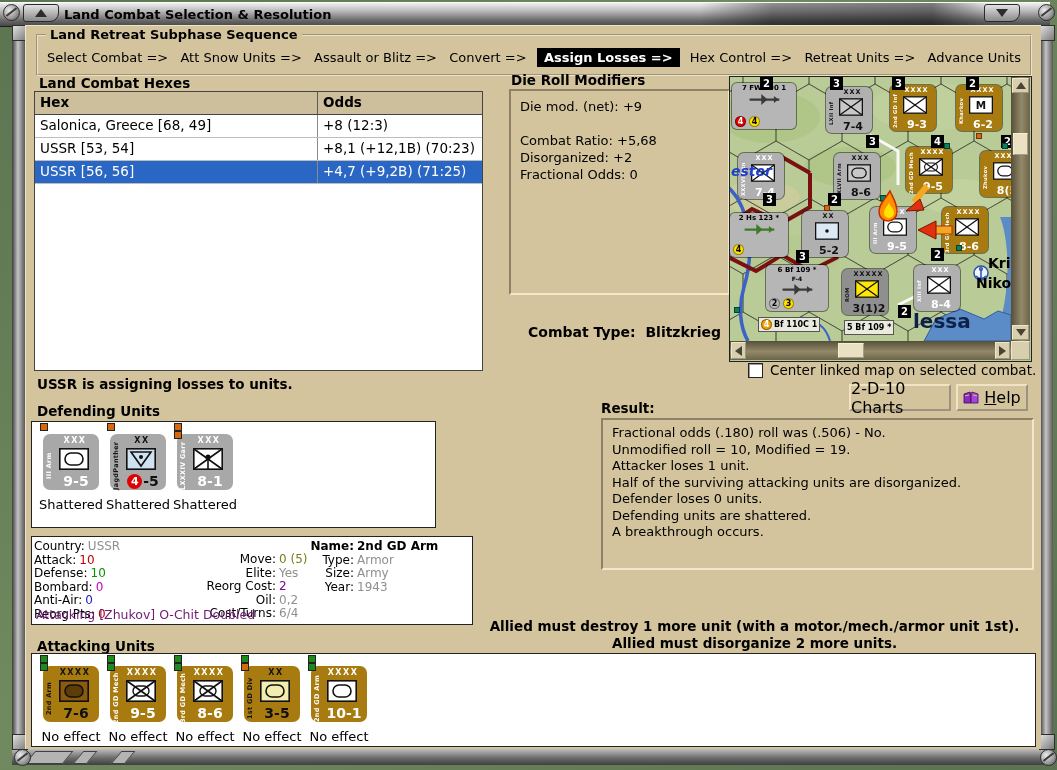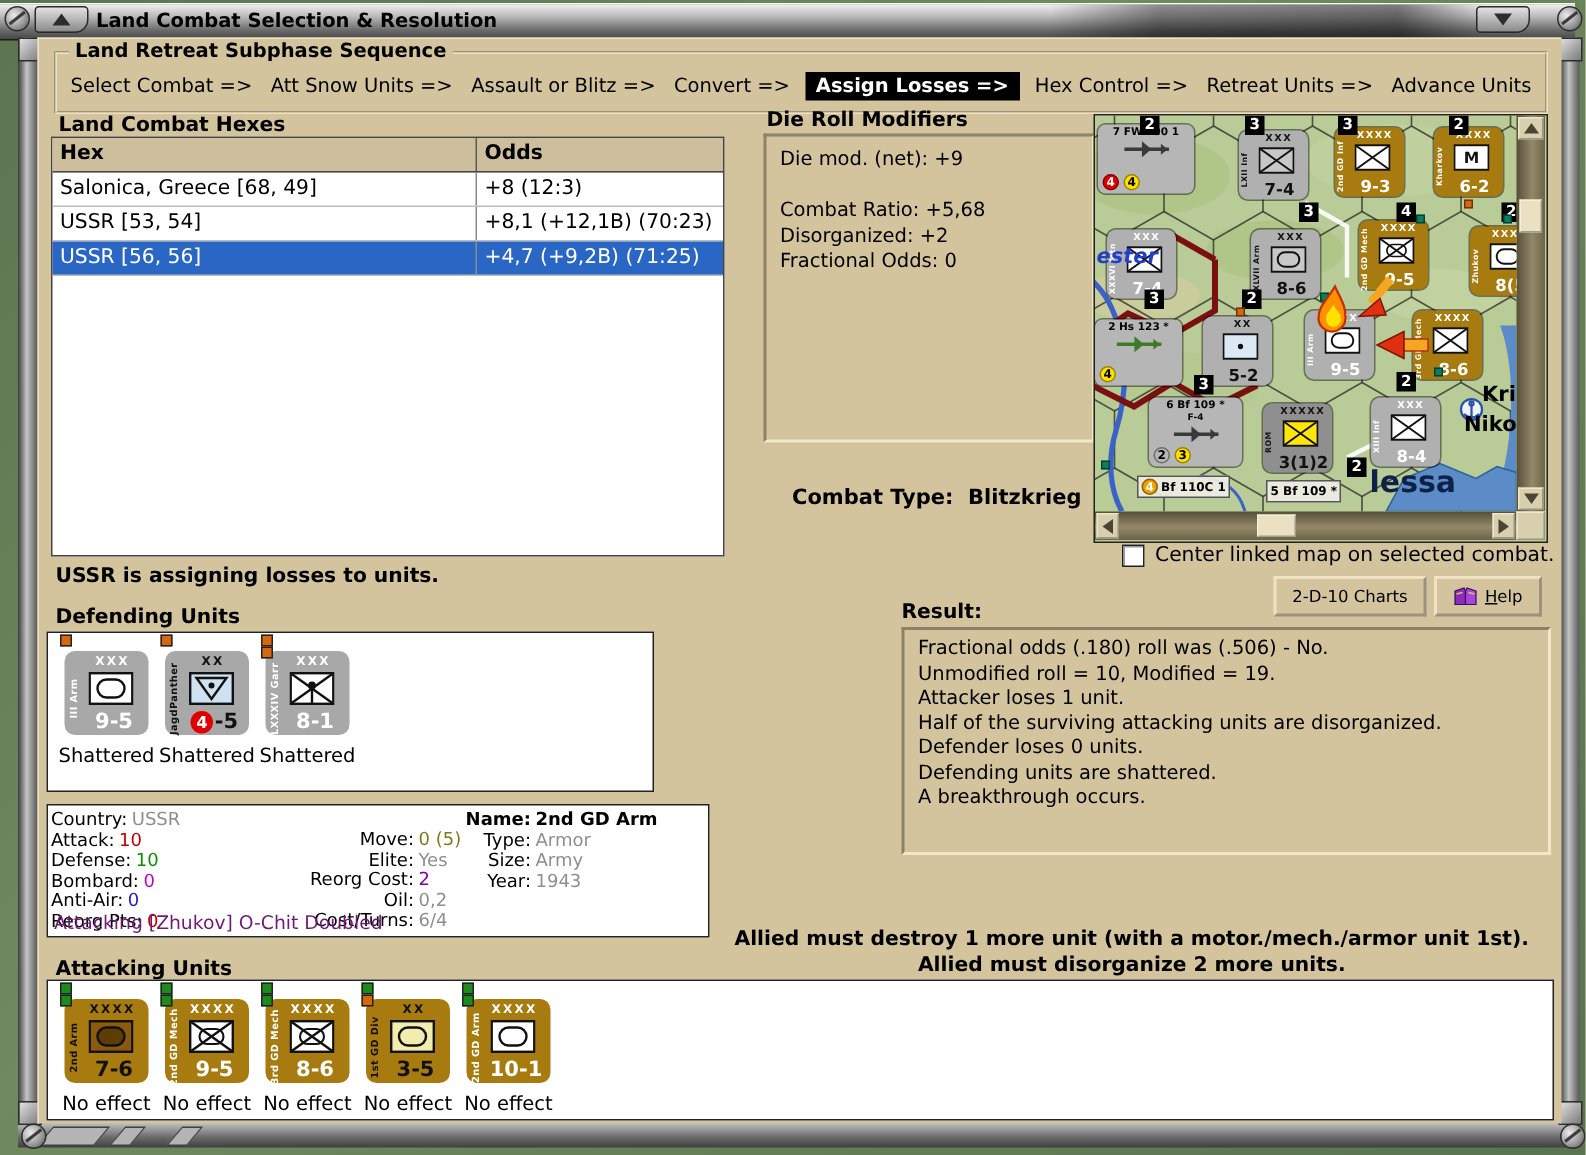--- a/index.html
+++ b/index.html
@@ -54,21 +54,21 @@
   .mods-panel{position:absolute;left:483px;top:63px;width:221px;height:206px;box-sizing:border-box;
     border:2px solid;border-color:#8d8168 #f2e7c9 #f2e7c9 #8d8168;font-size:13px;padding:7px 9px;line-height:17px}
   .result-box{position:absolute;left:575px;top:392px;width:433px;height:152px;box-sizing:border-box;
     border:2px solid;border-color:#8d8168 #f2e7c9 #f2e7c9 #8d8168;font-size:13px;padding:5px 9px;line-height:16.5px}
 
   .combat-type{position:absolute;left:502px;top:298px;font-weight:bold;font-size:14px}
   .center-row{position:absolute;left:722px;top:336px;display:flex;gap:7px;align-items:center;font-size:13.5px}
   .checkbox{width:13px;height:13px;background:#fff;border:1px solid #222;box-shadow:inset 1px 1px 0 #999}
 
   .btn{position:absolute;height:27px;background:#d3c49d;border:2px outset #efe3c4;box-sizing:border-box;
-    font-size:11px;display:flex;align-items:center;justify-content:center;gap:5px;cursor:default}
+    font-size:16px;display:flex;align-items:center;justify-content:center;gap:5px;cursor:default}
   .u-first::first-letter{text-decoration:underline}
 
   .unit-box{position:absolute;background:#fff;border:1px solid #222;box-sizing:border-box}
   .cw{position:relative;display:inline-block;width:56px;margin:12px 0 0 11px;vertical-align:top}
   .counter{position:relative;width:56px;height:56px;border-radius:7px}
   .c-side{position:absolute;left:1px;top:10px;bottom:2px;width:10px;display:flex;align-items:center;justify-content:center;
     writing-mode:vertical-rl;transform:rotate(180deg);font-size:6.5px;font-weight:bold;letter-spacing:.3px;white-space:nowrap}
   .c-top{position:absolute;top:2px;left:11px;right:3px;text-align:center;font-size:8px;font-weight:bold;letter-spacing:1.5px}
   .c-sym{position:absolute;left:16px;top:14px;width:30px;height:22px}
   .c-val{position:absolute;left:10px;right:0;bottom:1px;text-align:center;font-size:14px;font-weight:bold;

